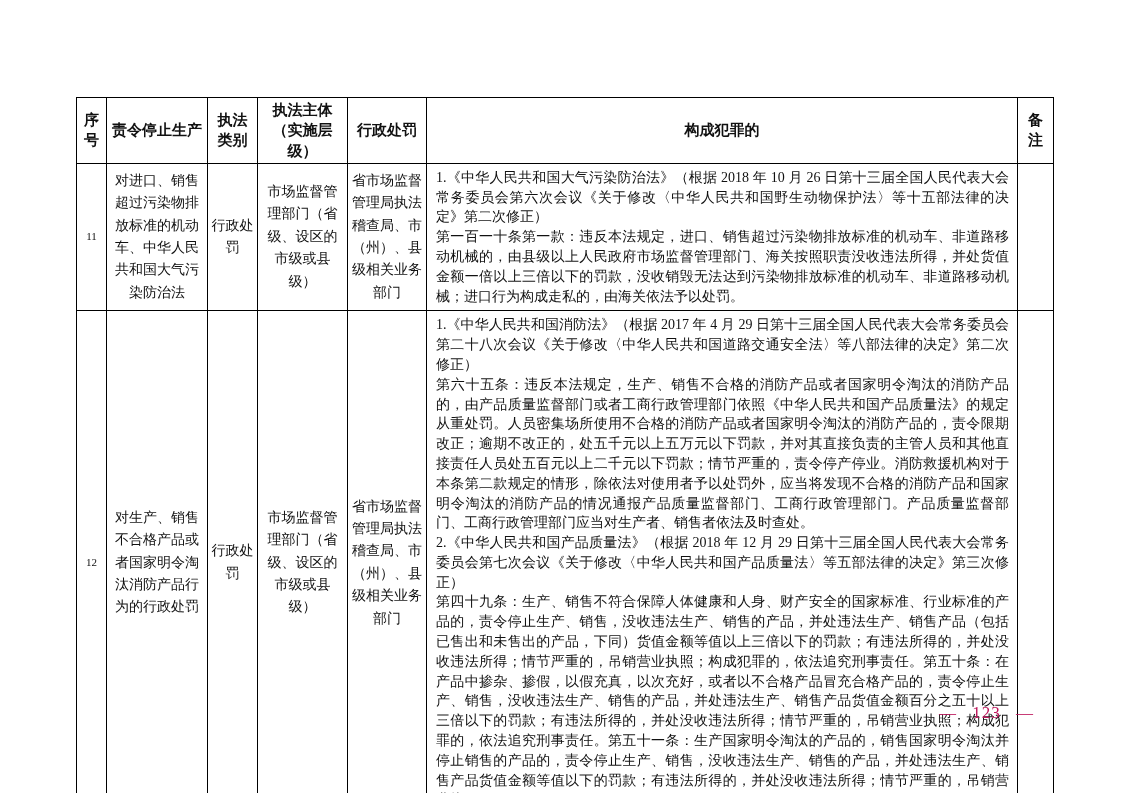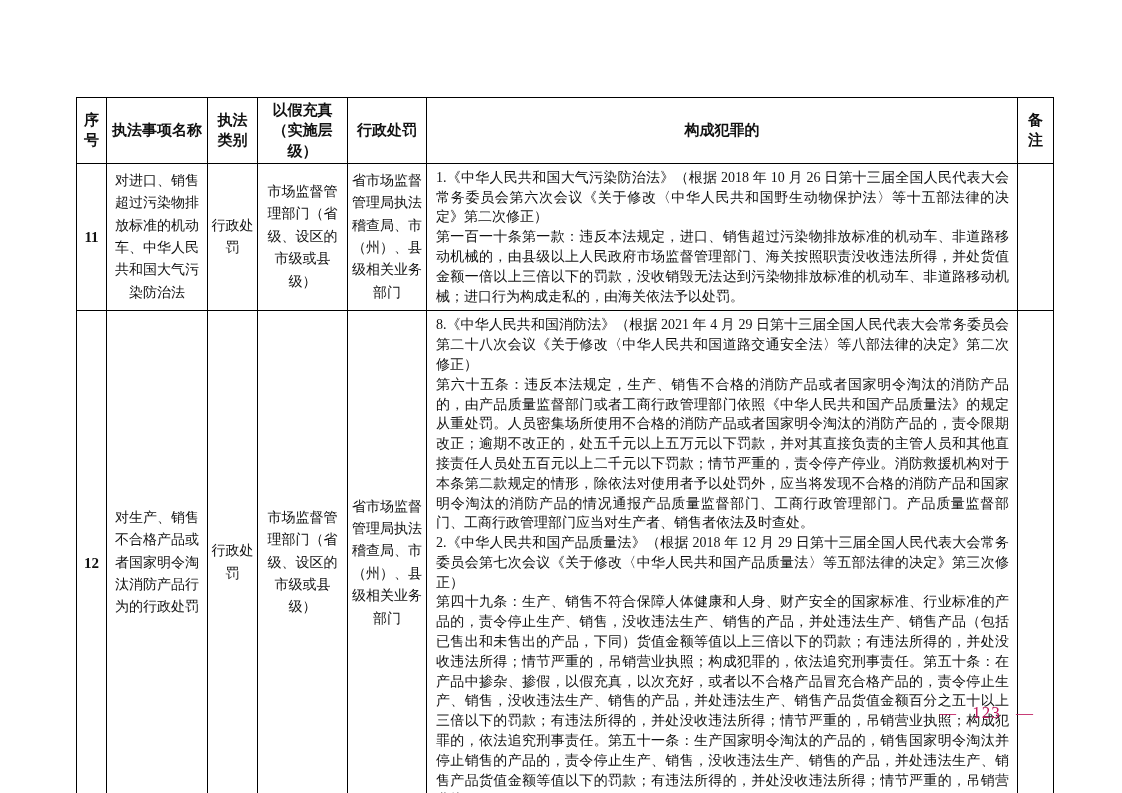--- a/index.html
+++ b/index.html
@@ -32,22 +32,22 @@
     padding:2px 1px;
   }
   .doc-table td{
     font-size:14px;
     line-height:1.6;
     text-align:center;
     vertical-align:middle;
     padding:2px 3px;
   }
   td.cell-no{
-    font-weight:bold;
-    font-size:15px;
+    font-weight:normal;
+    font-size:11px;
   }
   td.cell-basis{
     text-align:justify;
     vertical-align:top;
     padding:4px 8px 4px 9px;
     line-height:19.8px;
     font-size:14px;
   }
   td.cell-basis .para{
     text-align:justify;
@@ -74,24 +74,24 @@
       <col style="width:50px">
       <col style="width:90px">
       <col style="width:79px">
       <col style="width:591px">
       <col style="width:36px">
     </colgroup>
     <thead>
       <tr style="height:46px">
         <th>序
 号</th>
-        <th>执法事项名称</th>
+        <th>责令停止生产</th>
         <th>执法
 类别</th>
-        <th>以假充真
+        <th>执法主体
 （实施层级）</th>
         <th>行政处罚</th>
         <th>构成犯罪的</th>
         <th>备
 注</th>
       </tr>
     </thead>
     <tbody>
       <tr style="height:139px">
         <td class="cell-no">11</td>
@@ -105,21 +105,21 @@
         </td>
         <td class="cell-note"></td>
       </tr>
       <tr style="height:418px">
         <td class="cell-no">12</td>
         <td class="cell-name">对生产、销售不合格产品或者国家明令淘汰消防产品行为的行政处罚</td>
         <td class="cell-category">行政处罚</td>
         <td class="cell-subject">市场监督管理部门（省级、设区的市级或县级）</td>
         <td class="cell-agency">省市场监督管理局执法稽查局、市（州）、县级相关业务部门</td>
         <td class="cell-basis">
-          <div class="para">8.《中华人民共和国消防法》（根据 2021 年 4 月 29 日第十三届全国人民代表大会常务委员会第二十八次会议《关于修改〈中华人民共和国道路交通安全法〉等八部法律的决定》第二次修正）</div>
+          <div class="para">1.《中华人民共和国消防法》（根据 2017 年 4 月 29 日第十三届全国人民代表大会常务委员会第二十八次会议《关于修改〈中华人民共和国道路交通安全法〉等八部法律的决定》第二次修正）</div>
           <div class="para">第六十五条：违反本法规定，生产、销售不合格的消防产品或者国家明令淘汰的消防产品的，由产品质量监督部门或者工商行政管理部门依照《中华人民共和国产品质量法》的规定从重处罚。人员密集场所使用不合格的消防产品或者国家明令淘汰的消防产品的，责令限期改正；逾期不改正的，处五千元以上五万元以下罚款，并对其直接负责的主管人员和其他直接责任人员处五百元以上二千元以下罚款；情节严重的，责令停产停业。消防救援机构对于本条第二款规定的情形，除依法对使用者予以处罚外，应当将发现不合格的消防产品和国家明令淘汰的消防产品的情况通报产品质量监督部门、工商行政管理部门。产品质量监督部门、工商行政管理部门应当对生产者、销售者依法及时查处。</div>
           <div class="para">2.《中华人民共和国产品质量法》（根据 2018 年 12 月 29 日第十三届全国人民代表大会常务委员会第七次会议《关于修改〈中华人民共和国产品质量法〉等五部法律的决定》第三次修正）</div>
           <div class="para">第四十九条：生产、销售不符合保障人体健康和人身、财产安全的国家标准、行业标准的产品的，责令停止生产、销售，没收违法生产、销售的产品，并处违法生产、销售产品（包括已售出和未售出的产品，下同）货值金额等值以上三倍以下的罚款；有违法所得的，并处没收违法所得；情节严重的，吊销营业执照；构成犯罪的，依法追究刑事责任。第五十条：在产品中掺杂、掺假，以假充真，以次充好，或者以不合格产品冒充合格产品的，责令停止生产、销售，没收违法生产、销售的产品，并处违法生产、销售产品货值金额百分之五十以上三倍以下的罚款；有违法所得的，并处没收违法所得；情节严重的，吊销营业执照；构成犯罪的，依法追究刑事责任。第五十一条：生产国家明令淘汰的产品的，销售国家明令淘汰并停止销售的产品的，责令停止生产、销售，没收违法生产、销售的产品，并处违法生产、销售产品货值金额等值以下的罚款；有违法所得的，并处没收违法所得；情节严重的，吊销营业执照。</div>
         </td>
         <td class="cell-note"></td>
       </tr>
     </tbody>
   </table>
 
   <div class="page-footer">— 123 —</div>

